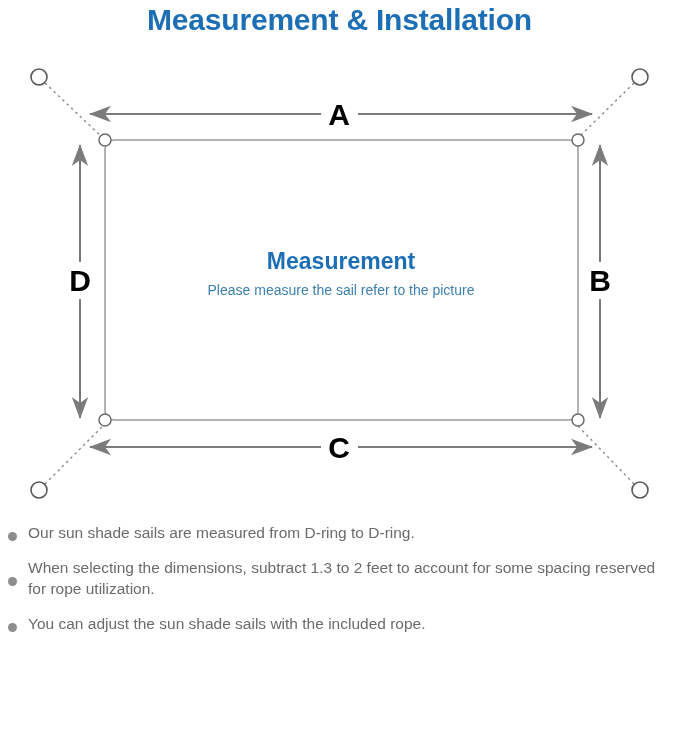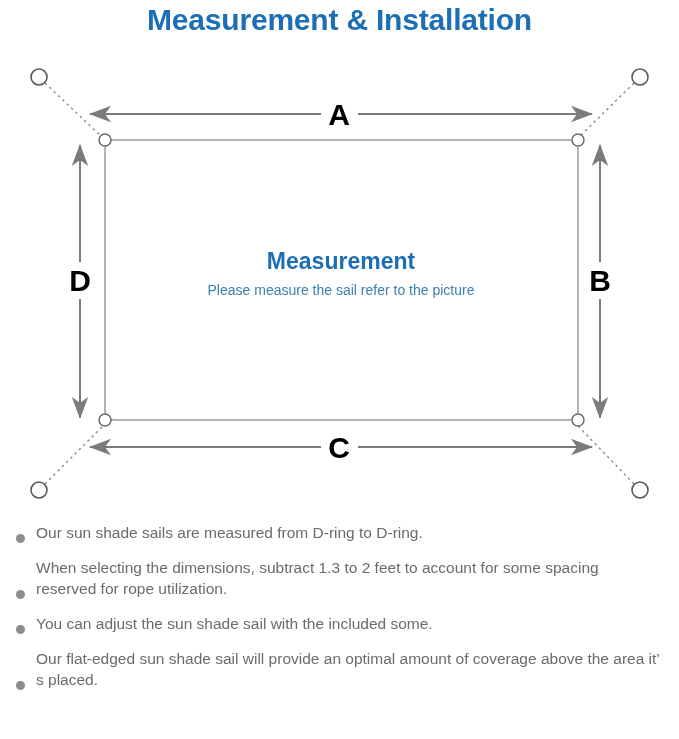--- a/index.html
+++ b/index.html
@@ -61,22 +61,22 @@
     fill: #3d7fae;
   }
   .notes {
     position: absolute;
     top: 522px;
     left: 0;
     width: 679px;
   }
   .note-row {
     display: flex;
-    align-items: flex-end;
-    padding: 0 16px 0 16px;
+    align-items: center;
+    padding: 0 16px 0 8px;
     margin-bottom: 14px;
   }
   .bullet {
     width: 9px;
     height: 9px;
     border-radius: 50%;
     background: #8d8d8d;
     flex: 0 0 auto;
     margin-top: 7px;
     margin-right: 11px;
@@ -163,21 +163,17 @@
     <div class="note-row">
       <span class="bullet"></span>
       <span class="note-text">Our sun shade sails are measured from D-ring to D-ring.</span>
     </div>
     <div class="note-row">
       <span class="bullet"></span>
       <span class="note-text">When selecting the dimensions, subtract 1.3 to 2 feet to account for some spacing reserved for rope utilization.</span>
     </div>
     <div class="note-row">
       <span class="bullet"></span>
-      <span class="note-text">You can adjust the sun shade sail with the included some.</span>
-    </div>
-    <div class="note-row">
-      <span class="bullet"></span>
-      <span class="note-text">Our flat-edged sun shade sail will provide an optimal amount of coverage above the area it’ s placed.</span>
+      <span class="note-text">You can adjust the sun shade sails with the included rope.</span>
     </div>
   </div>
 
 </div>
 
 </body></html>

